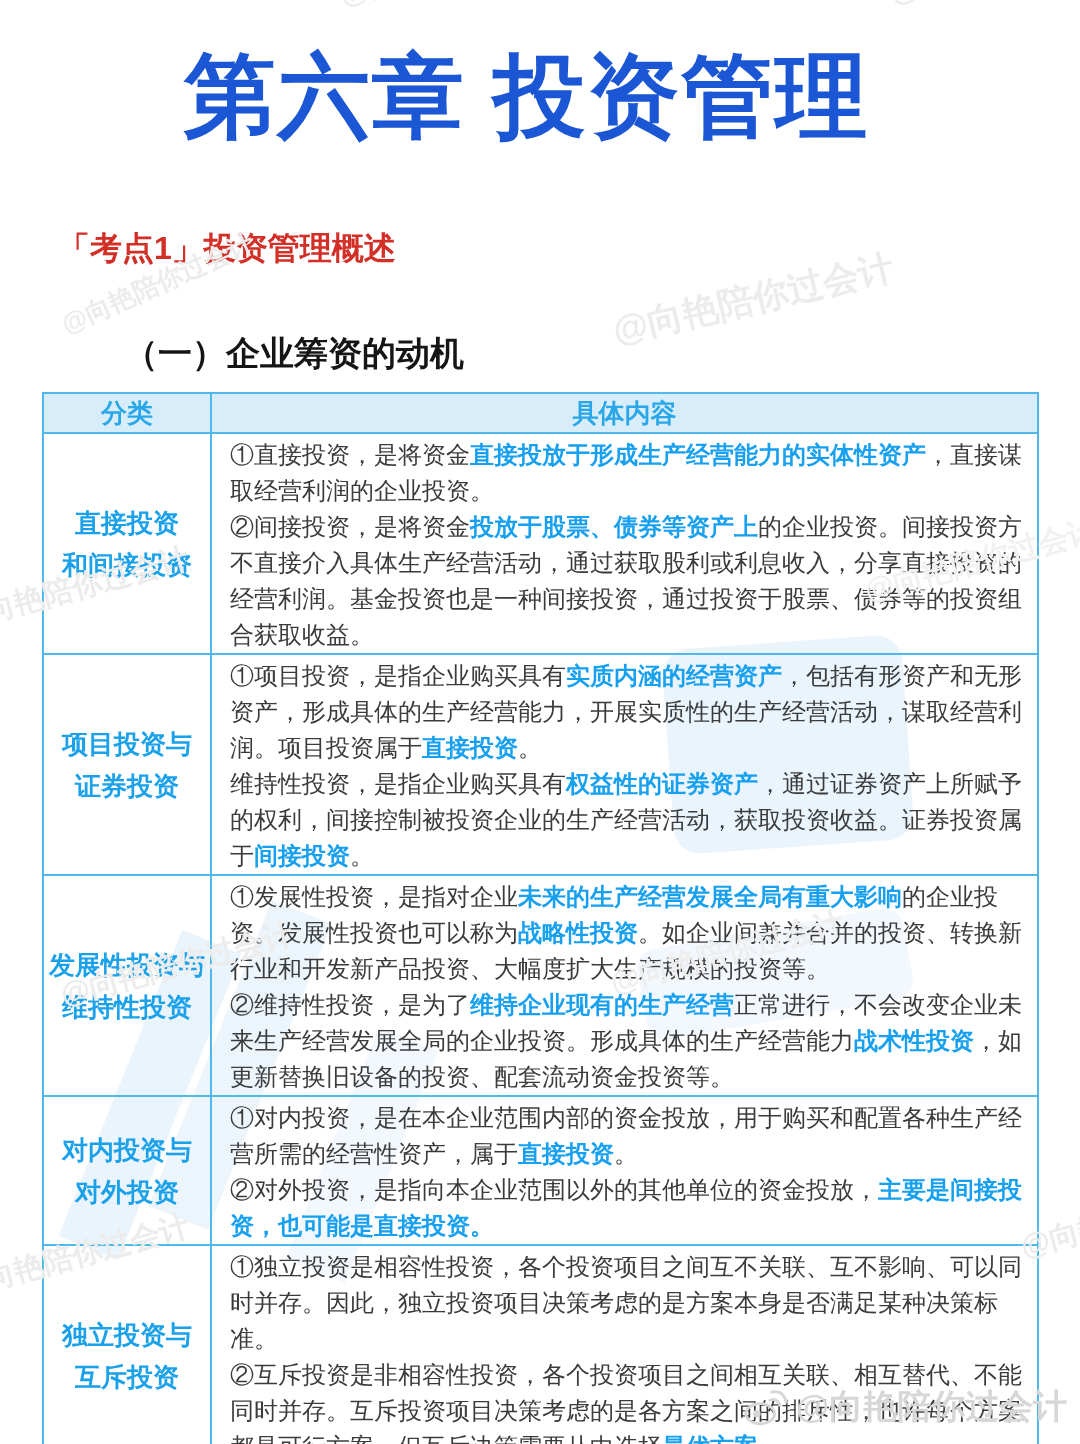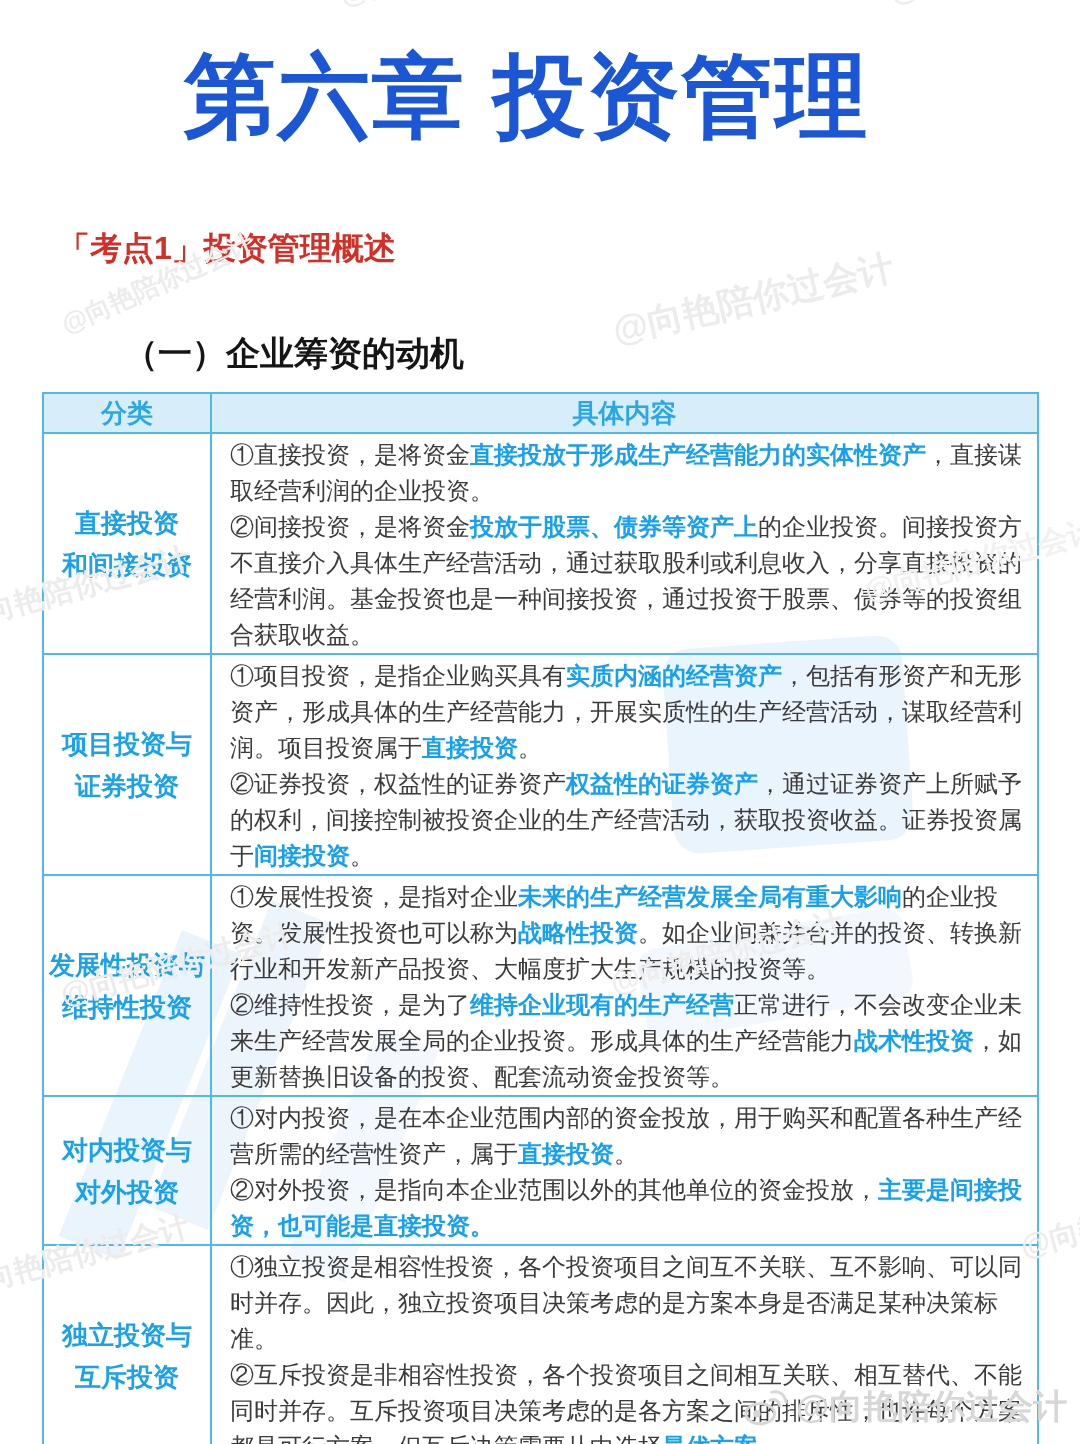--- a/index.html
+++ b/index.html
@@ -172,21 +172,21 @@
           <td class="cat">直接投资<br>和间接投资</td>
           <td class="content">
             <div class="para"><span>①直接投资，是将资金</span><span class="hl">直接投放于形成生产经营能力的实体性资产</span><span>，直接谋取经营利润的企业投资。</span></div>
             <div class="para"><span>②间接投资，是将资金</span><span class="hl">投放于股票、债券等资产上</span><span>的企业投资。间接投资方不直接介入具体生产经营活动，通过获取股利或利息收入，分享直接投资的经营利润。基金投资也是一种间接投资，通过投资于股票、债券等的投资组合获取收益。</span></div>
           </td>
         </tr>
         <tr>
           <td class="cat">项目投资与<br>证券投资</td>
           <td class="content">
             <div class="para"><span>①项目投资，是指企业购买具有</span><span class="hl">实质内涵的经营资产</span><span>，包括有形资产和无形资产，形成具体的生产经营能力，开展实质性的生产经营活动，谋取经营利润。项目投资属于</span><span class="hl">直接投资</span><span>。</span></div>
-            <div class="para"><span>②证券投资，权益性的证券资产</span><span class="hl">权益性的证券资产</span><span>，通过证券资产上所赋予的权利，间接控制被投资企业的生产经营活动，获取投资收益。证券投资属于</span><span class="hl">间接投资</span><span>。</span></div>
+            <div class="para"><span>维持性投资，是指企业购买具有</span><span class="hl">权益性的证券资产</span><span>，通过证券资产上所赋予的权利，间接控制被投资企业的生产经营活动，获取投资收益。证券投资属于</span><span class="hl">间接投资</span><span>。</span></div>
           </td>
         </tr>
         <tr>
           <td class="cat">发展性投资与<br>维持性投资</td>
           <td class="content">
             <div class="para"><span>①发展性投资，是指对企业</span><span class="hl">未来的生产经营发展全局有重大影响</span><span>的企业投资。发展性投资也可以称为</span><span class="hl">战略性投资</span><span>。如企业间兼并合并的投资、转换新行业和开发新产品投资、大幅度扩大生产规模的投资等。</span></div>
             <div class="para"><span>②维持性投资，是为了</span><span class="hl">维持企业现有的生产经营</span><span>正常进行，不会改变企业未来生产经营发展全局的企业投资。形成具体的生产经营能力</span><span class="hl">战术性投资</span><span>，如更新替换旧设备的投资、配套流动资金投资等。</span></div>
           </td>
         </tr>
         <tr>

